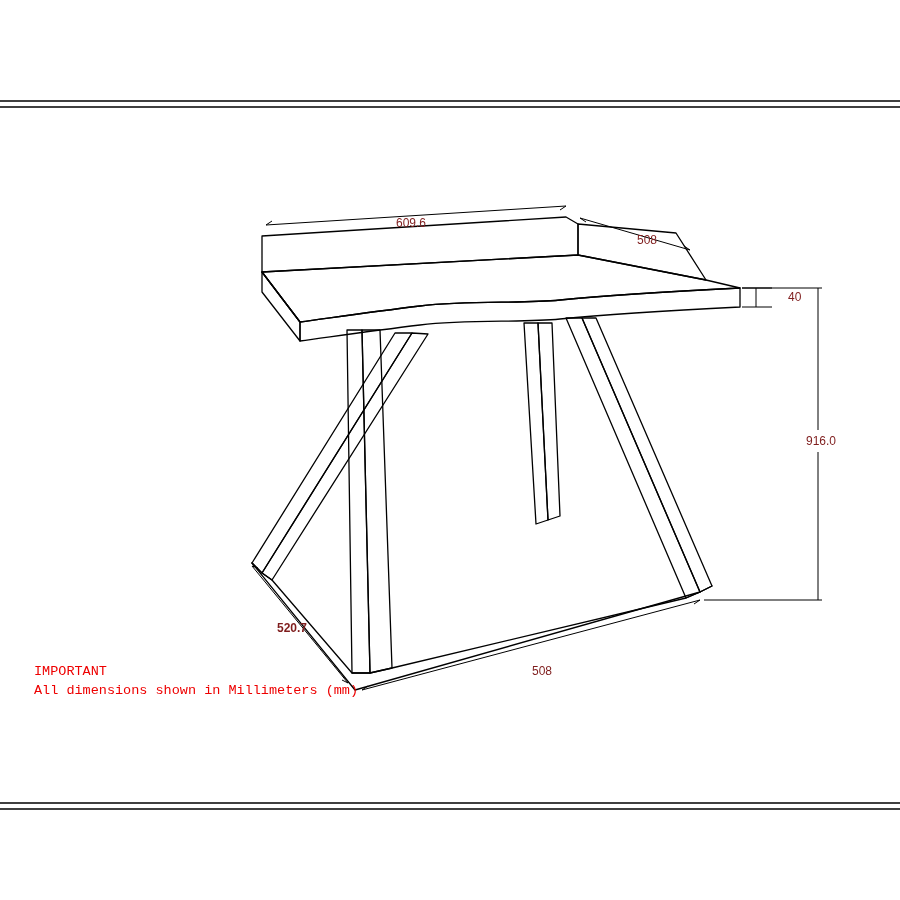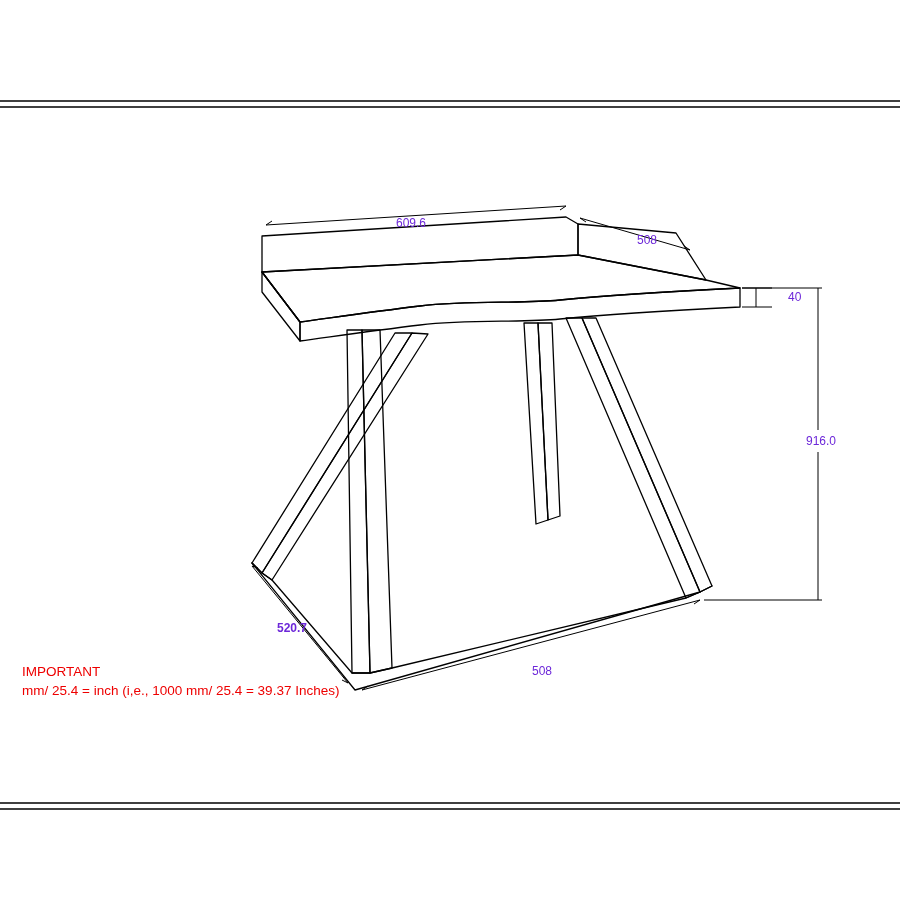--- a/index.html
+++ b/index.html
@@ -17,29 +17,29 @@
   #sheet {
     position: absolute;
     left: 0; top: 0;
     width: 900px;
     height: 900px;
   }
   .dim-label {
     position: absolute;
     font-family: "Liberation Sans", sans-serif;
     font-size: 12px;
-    color: #6d28d9;
+    color: #7f1d1d;
     white-space: nowrap;
   }
   #notes {
     position: absolute;
-    left: 22px;
+    left: 34px;
     top: 663px;
     color: #ee0000;
-    font-family: Liberation Sans, sans-serif;
+    font-family: Liberation Mono, monospace;
     font-size: 13.5px;
     line-height: 18.5px;
     white-space: nowrap;
   }
   #notes .note-line { display: block; }
 </style>
 </head>
 <body>
 
 <svg id="sheet" viewBox="0 0 900 900">
@@ -121,14 +121,14 @@
 
 <div class="dim-label" style="left:396px; top:216px;">609.6</div>
 <div class="dim-label" style="left:637px; top:233px;">508</div>
 <div class="dim-label" style="left:750px; top:290px;margin-left:38px;">40</div>
 <div class="dim-label" style="left:806px; top:434px;">916.0</div>
 <div class="dim-label" style="left:277px; top:621px;font-weight:bold;">520.7</div>
 <div class="dim-label" style="left:532px; top:664px;">508</div>
 
 <div id="notes">
   <span class="note-line">IMPORTANT</span>
-  <span class="note-line">mm/ 25.4 = inch (i,e., 1000 mm/ 25.4 = 39.37 Inches)</span>
+  <span class="note-line">All dimensions shown in Millimeters (mm)</span>
 </div>
 
 </body></html>

